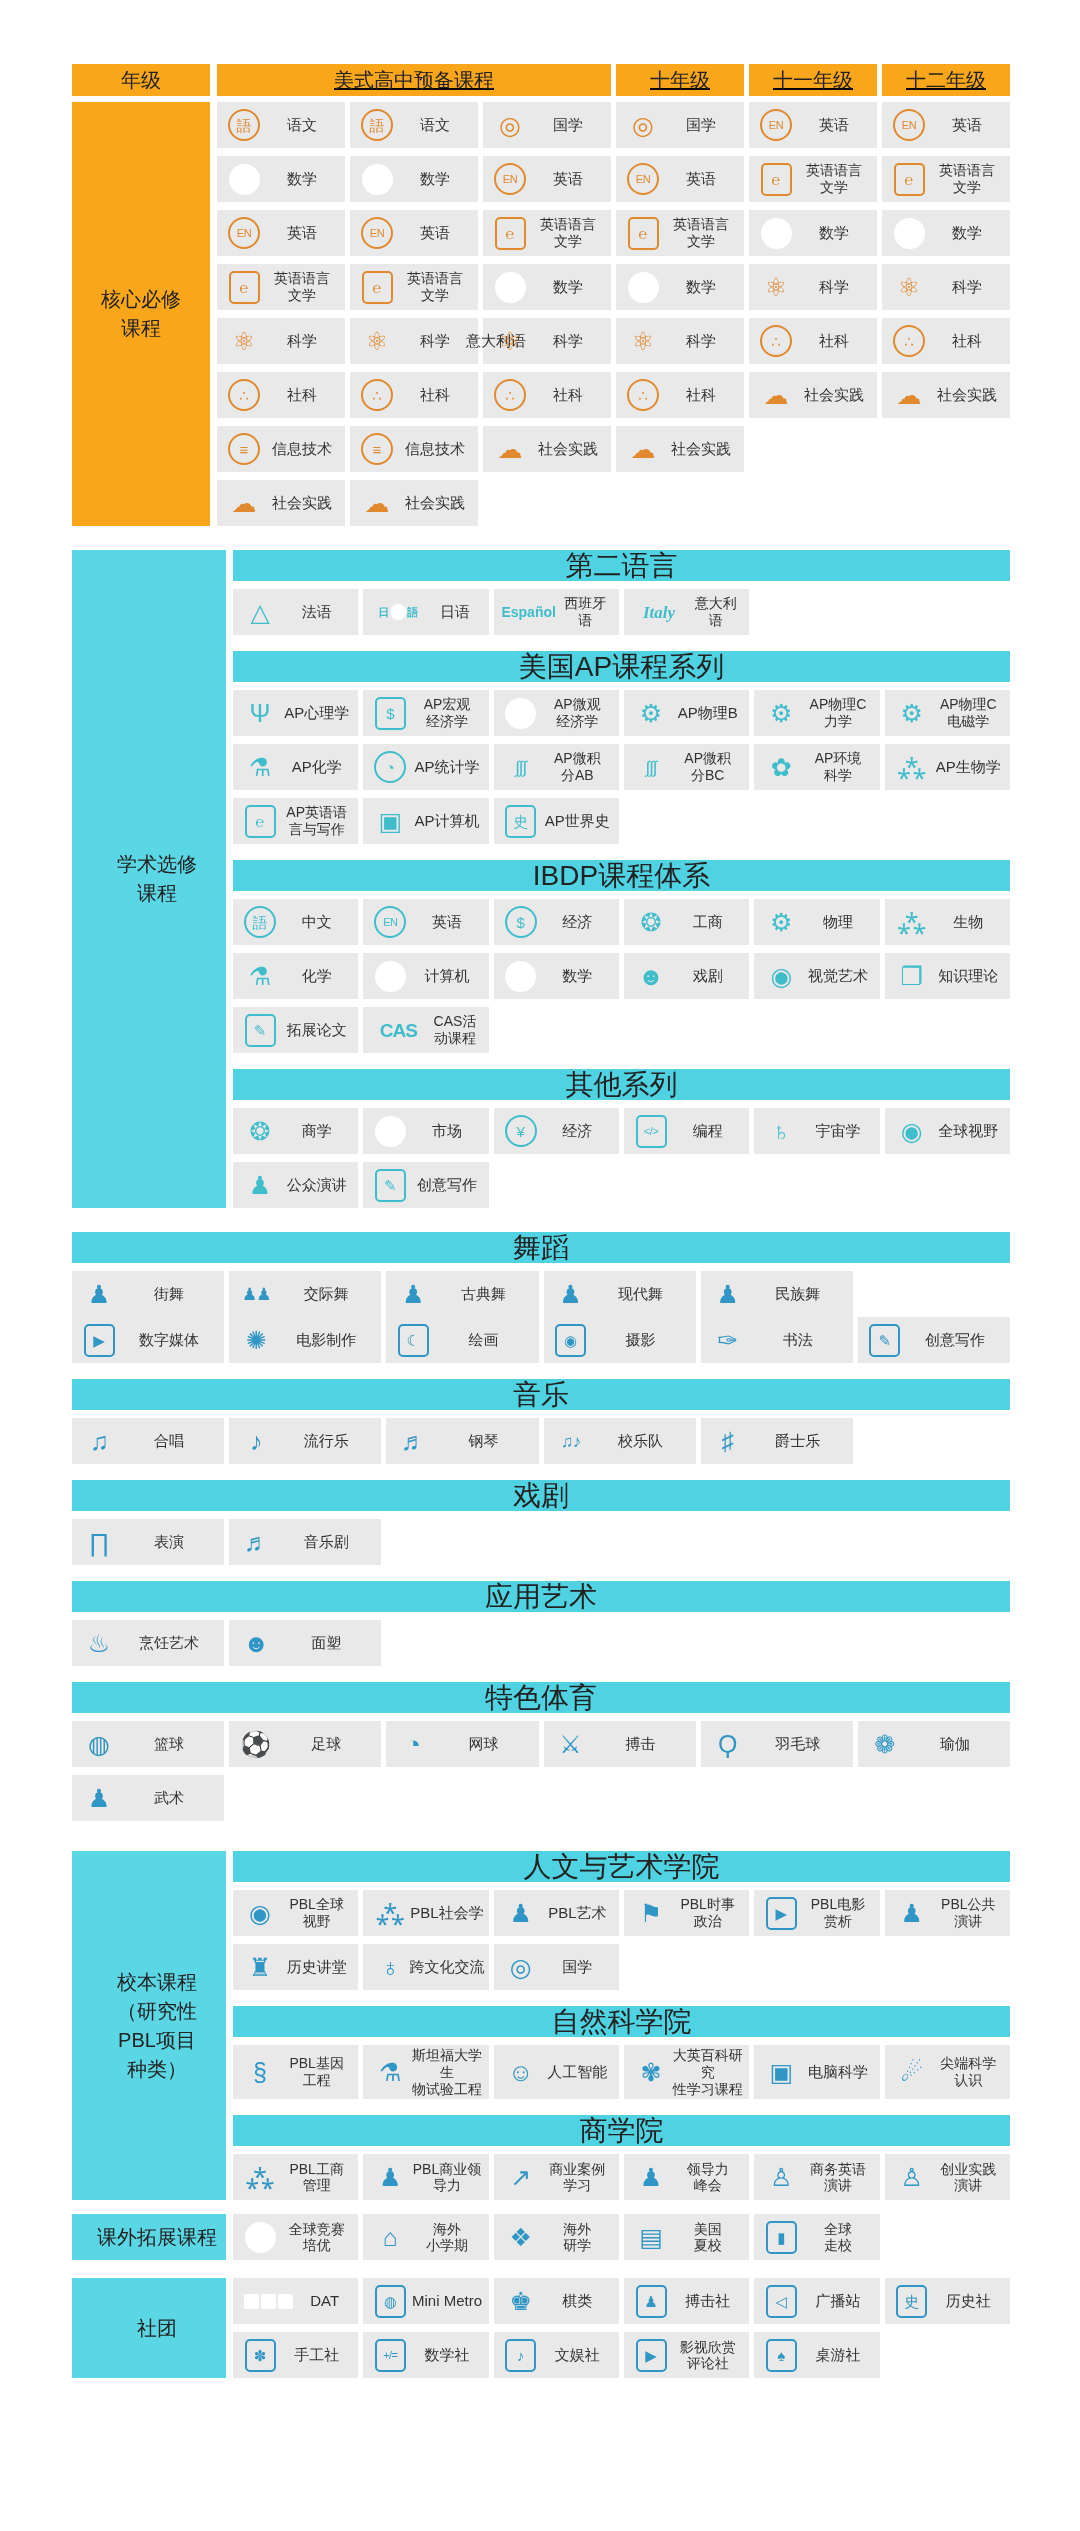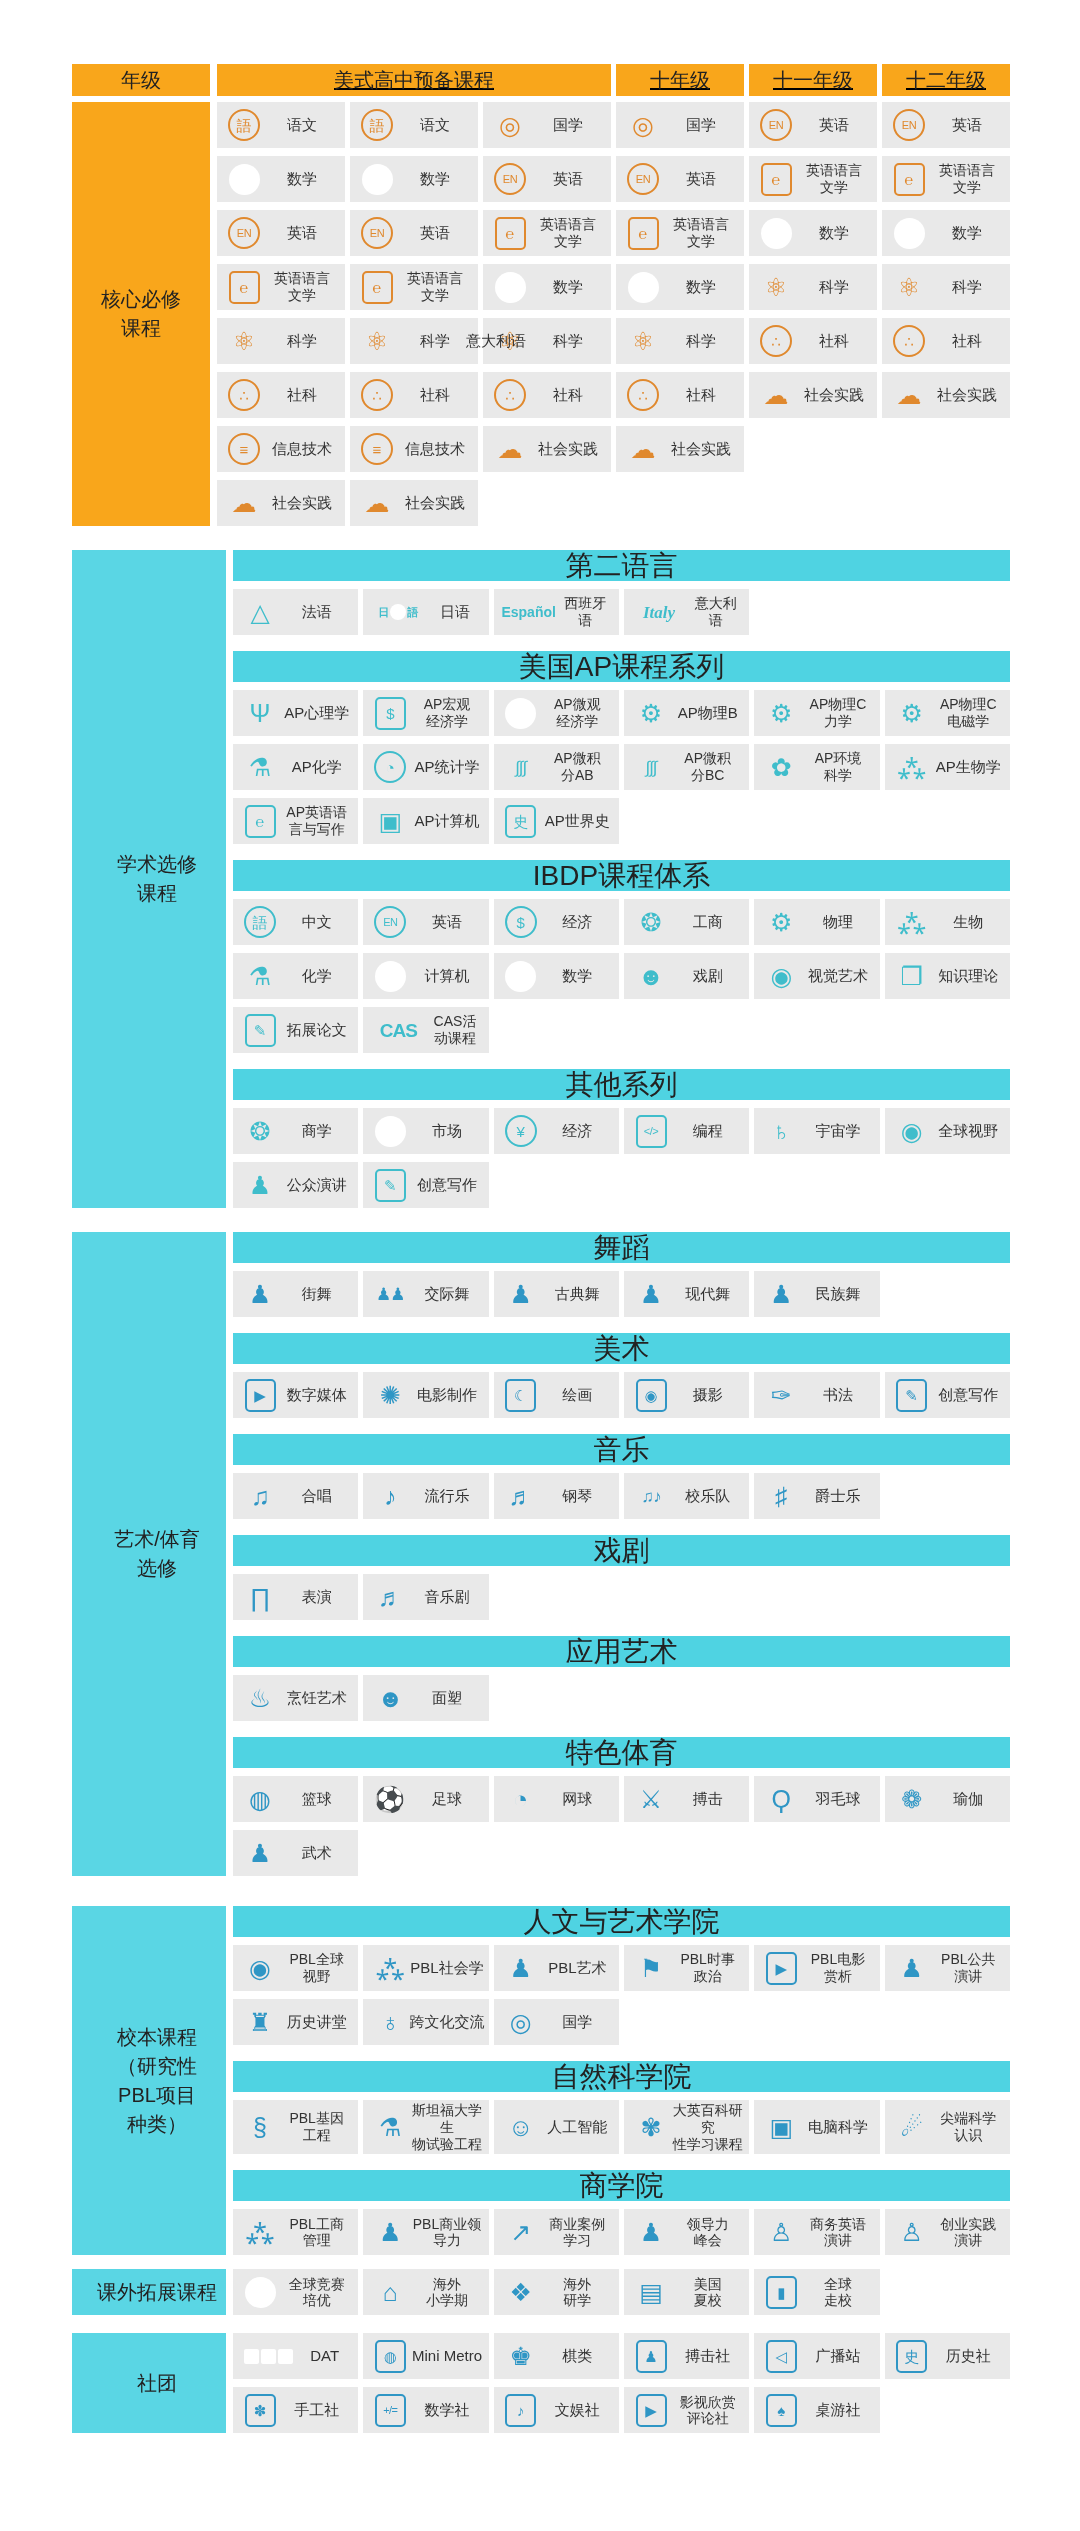--- a/index.html
+++ b/index.html
@@ -635,22 +635,20 @@
                 <span class="icon tile">
                   <i>✎</i>
                 </span>
                 <span class="label">创意写作</span>
               </div>
             </div>
           </div>
         </div>
       </div>
       <div class="sec sec-arts theme-cyan">
-        <div class="side">艺术/体育
-选修</div>
         <div class="content">
           <div class="grp">
             <div class="band">舞蹈</div>
             <div class="grid">
               <div class="item">
                 <span class="icon plain">
                   <i>♟</i>
                 </span>
                 <span class="label">街舞</span>
               </div>
@@ -674,21 +672,20 @@
               </div>
               <div class="item">
                 <span class="icon plain">
                   <i>♟</i>
                 </span>
                 <span class="label">民族舞</span>
               </div>
             </div>
           </div>
           <div class="grp">
-            <div class="band">美术</div>
             <div class="grid">
               <div class="item">
                 <span class="icon tile">
                   <i>▶</i>
                 </span>
                 <span class="label">数字媒体</span>
               </div>
               <div class="item">
                 <span class="icon plain">
                   <i>✺</i>

